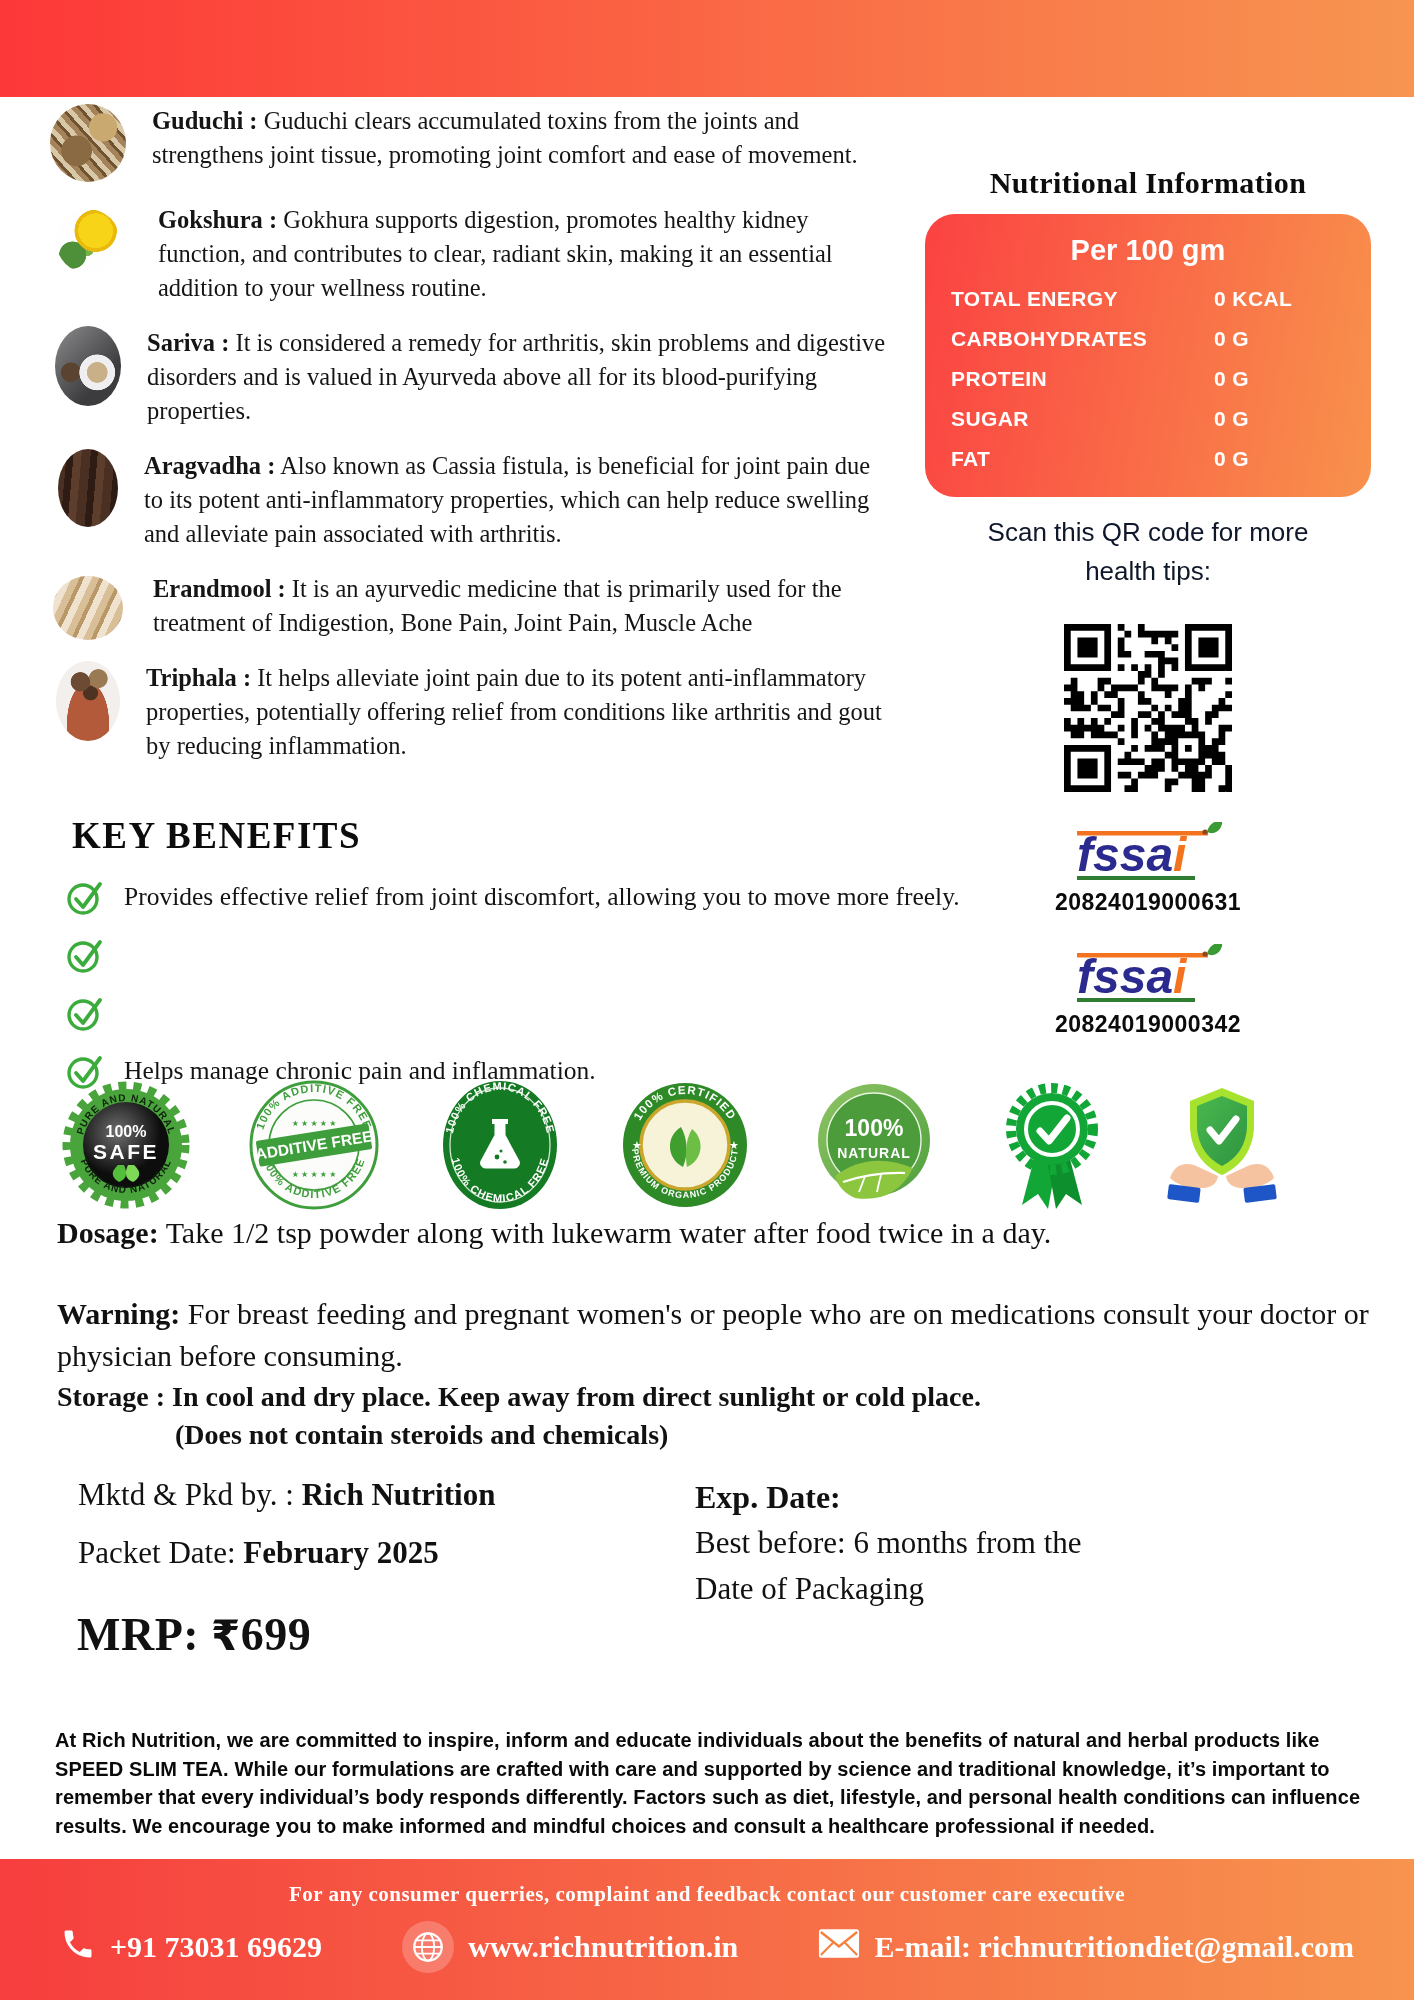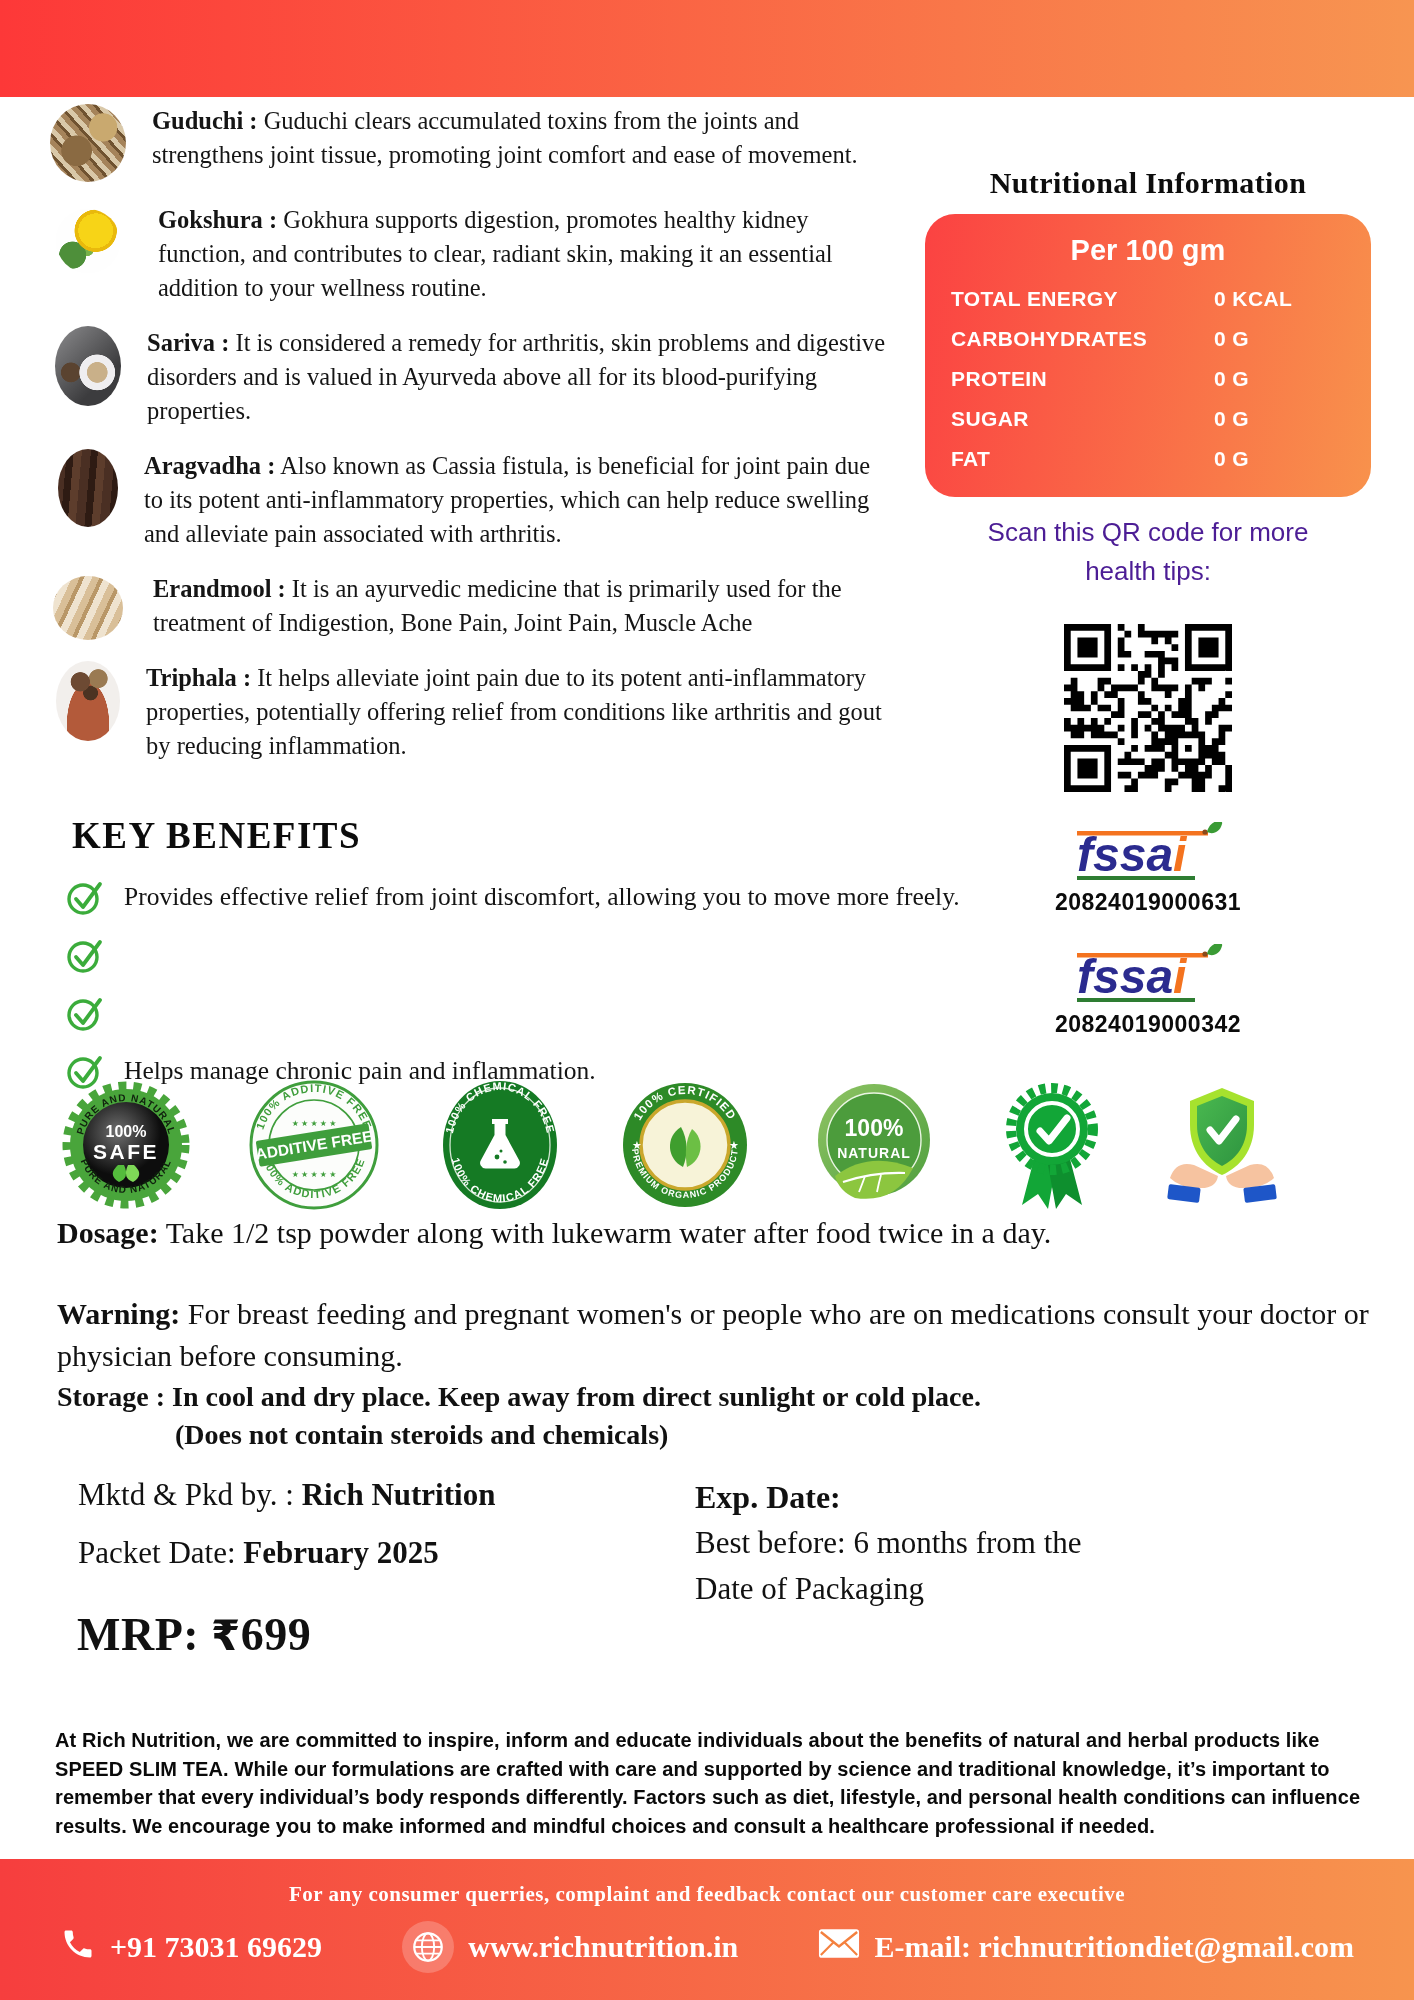--- a/index.html
+++ b/index.html
@@ -40,21 +40,21 @@
   .right-col{position:absolute;top:0;left:925px;width:446px;}
   .nut-heading{margin-top:166px;text-align:center;font-size:30px;font-weight:bold;letter-spacing:.4px;color:#0d0d0d;}
   .nut-box{margin-top:14px;border-radius:30px;padding:20px 24px 18px;
       background:linear-gradient(100deg,#fb4242 0%,#f8924c 100%);color:#fff;
       font-family:"Liberation Sans",sans-serif;}
   .nut-per{text-align:center;font-size:29px;font-weight:bold;margin-bottom:12px;}
   .nut-row{display:flex;align-items:flex-start;padding:8px 0 8px 2px;font-weight:bold;font-size:21px;letter-spacing:.4px;}
   .nut-label{flex:1;text-align:left;}
   .nut-value{width:133px;text-align:left;}
   .scan{margin-top:16px;text-align:center;font-family:"Liberation Sans",sans-serif;
-      font-size:26px;line-height:39px;color:#4c1d95;}
+      font-size:26px;line-height:39px;color:#0f172a;}
   .qr-wrap{width:168px;height:168px;margin:33px auto 0;}
   .fssai-block{width:240px;margin:30px auto 0;text-align:center;}
   .fssai-block.second{margin-top:28px;}
   .fssai-num{font-family:"Liberation Sans",sans-serif;font-weight:bold;font-size:23px;color:#0b0b0b;letter-spacing:.5px;margin-top:1px;}
   
   .benefits{position:absolute;top:814px;left:72px;width:1140px;}
   .benefits-heading{font-size:37px;font-weight:bold;letter-spacing:1.5px;color:#0c0c0c;}
   .blist{margin-top:22px;}
   .brow{display:flex;align-items:flex-start;margin-bottom:15px;}
   .brow .ck{flex:none;margin:-3px 18px 0 -8px;}

